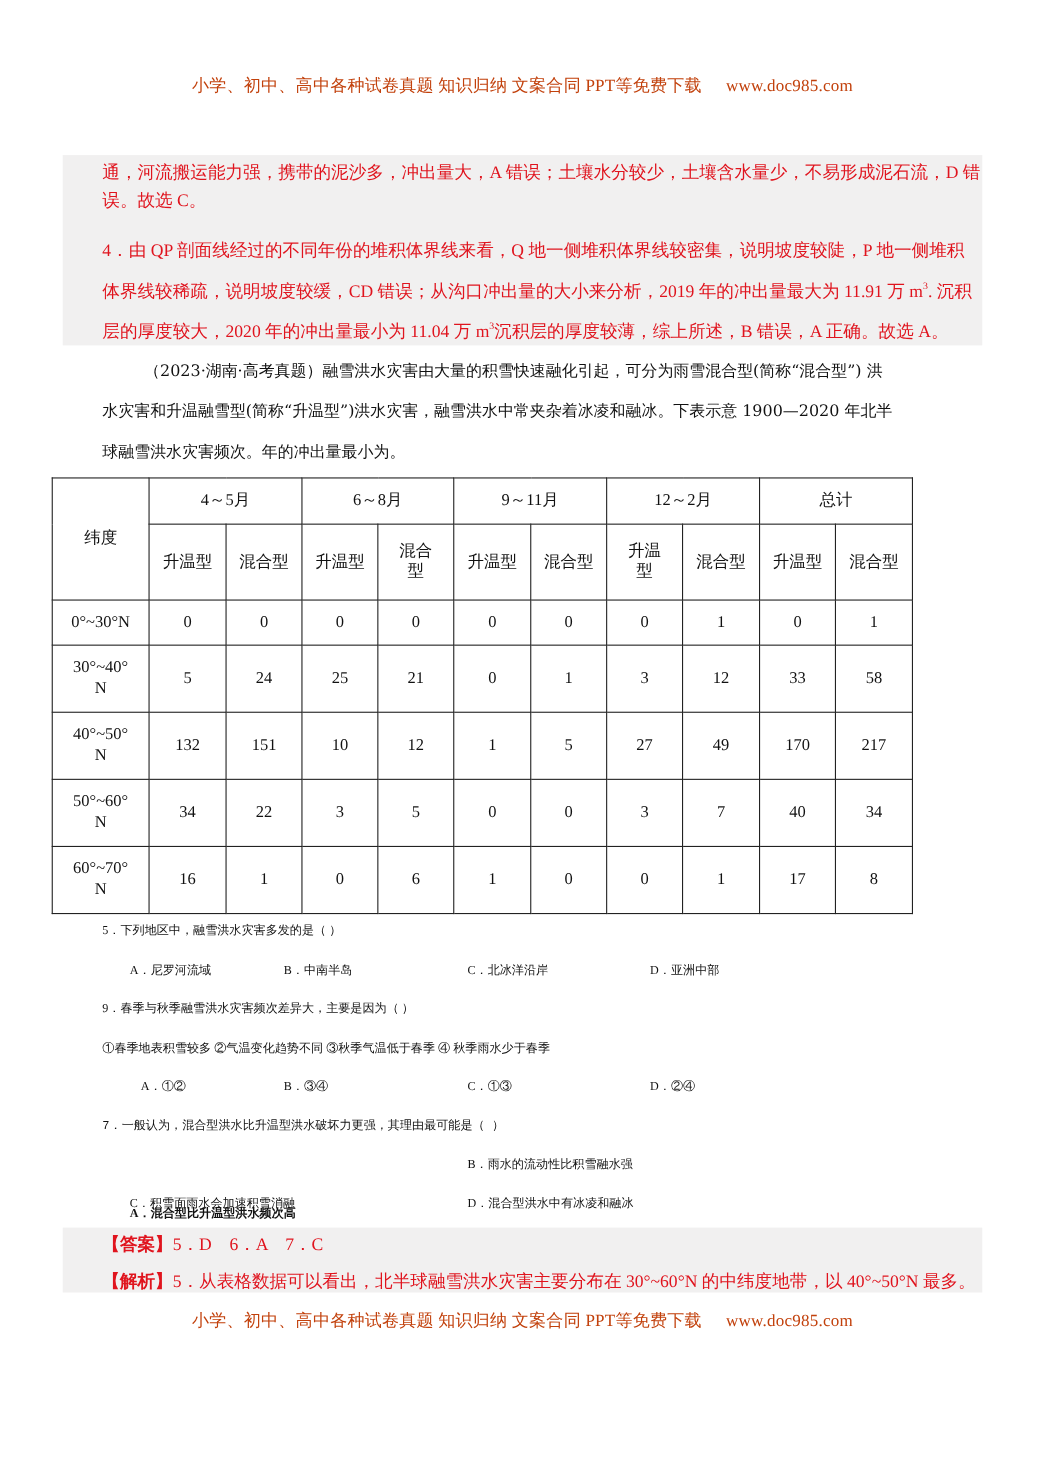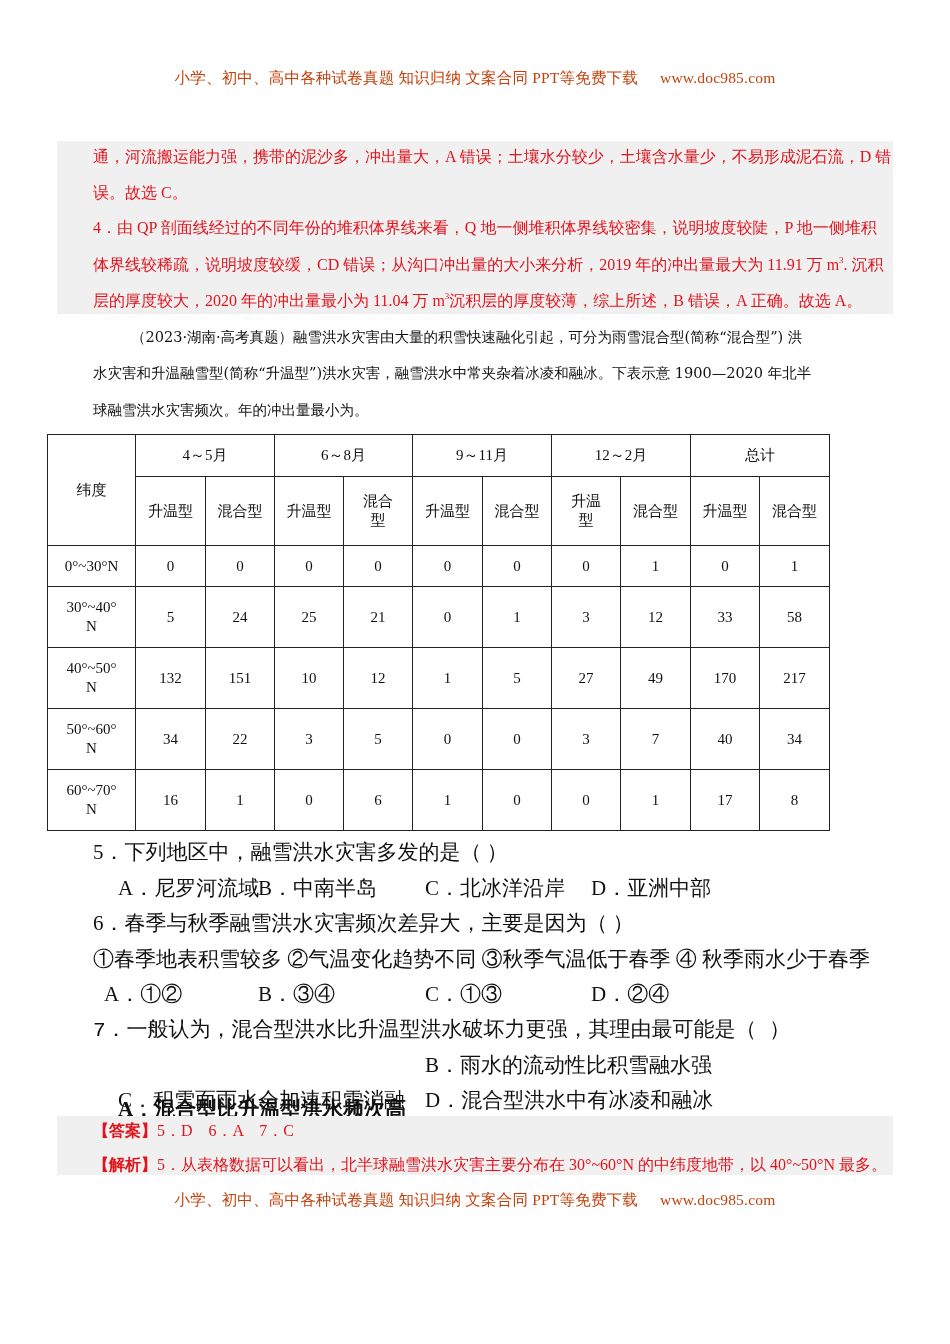--- a/index.html
+++ b/index.html
@@ -32,33 +32,33 @@
     font-size: 15px; text-align: center;
   }
   table.data td, table.data th {
     border: 1px solid #222; padding: 0; font-weight: normal; line-height: 19px;
   }
   table.data tr.h1 td { height: 41px; }
   table.data tr.h2 td { height: 68px; }
   table.data tr.r0 td { height: 40px; }
   table.data tr.rr td { height: 60px; }
 
-  .q { font-size: 21px; }
+  .q { font-size: 11px; }
   .bold-bracket { font-weight: bold; }
 </style>
 </head>
 <body>
 
 <div class="page-header">
   <span>小学、初中、高中各种试卷真题  知识归纳  文案合同  PPT等免费下载</span><span class="url">www.doc985.com</span>
 </div>
 
 <div class="gray-block" style="top:141px; height:173px;"></div>
 <div class="line red" style="top:147px;">通，河流搬运能力强，携带的泥沙多，冲出量大，A 错误；土壤水分较少，土壤含水量少，不易形成泥石流，D 错</div>
-<div class="line red" style="top:183px;">误。故选 C。</div>
+<div class="line red" style="top:172px;">误。故选 C。</div>
 <div class="line red" style="top:218px;text-align:center;">4．由 QP 剖面线经过的不同年份的堆积体界线来看，Q 地一侧堆积体界线较密集，说明坡度较陡，P 地一侧堆积</div>
 <div class="line red" style="top:255px;">
   <span>体界线较稀疏，说明坡度较缓，CD 错误；从沟口冲出量的大小来分析，2019 年的冲出量最大为 11.91 万 m</span><span class="sup">3</span><span>. 沉积</span>
 </div>
 <div class="line red" style="top:291px;">
   <span>层的厚度较大，2020 年的冲出量最小为 11.04 万 m</span><span class="sup">3</span><span>沉积层的厚度较薄，综上所述，B 错误，A 正确。故选 A。</span>
 </div>
 
 <div class="line intro" style="top:328px; left:95px;">（2023·湖南·高考真题）融雪洪水灾害由大量的积雪快速融化引起，可分为雨雪混合型(简称“混合型”) 洪</div>
 <div class="line intro" style="top:364px;">水灾害和升温融雪型(简称“升温型”)洪水灾害，融雪洪水中常夹杂着冰凌和融冰。下表示意 1900—2020 年北半</div>
@@ -172,23 +172,23 @@
   </tr>
 </tbody>
   </table>
 
 <div class="line q" style="top:838px;">5．下列地区中，融雪洪水灾害多发的是（    ）</div>
 <div class="line q" style="top:874px; left:82px;">A．尼罗河流域</div>
 <div class="line q" style="top:874px; left:222px;">B．中南半岛</div>
 <div class="line q" style="top:874px; left:389px;">C．北冰洋沿岸</div>
 <div class="line q" style="top:874px; left:555px;">D．亚洲中部</div>
 
-<div class="line q" style="top:909px;">6．春季与秋季融雪洪水灾害频次差异大，主要是因为（    ）</div>
+<div class="line q" style="top:909px;">9．春季与秋季融雪洪水灾害频次差异大，主要是因为（    ）</div>
 <div class="line q" style="top:945px;text-align:right;">①春季地表积雪较多  ②气温变化趋势不同  ③秋季气温低于春季  ④  秋季雨水少于春季</div>
-<div class="line q" style="top:980px; left:68px;">A．①②</div>
+<div class="line q" style="top:980px; left:92px;">A．①②</div>
 <div class="line q" style="top:980px; left:222px;">B．③④</div>
 <div class="line q" style="top:980px; left:389px;">C．①③</div>
 <div class="line q" style="top:980px; left:555px;">D．②④</div>
 
 <div class="line q" style="top:1015px;font-family:Liberation Mono, monospace;">7．一般认为，混合型洪水比升温型洪水破坏力更强，其理由最可能是（    ）</div>
 <div class="line q" style="top:1095px; left:82px;font-weight:bold;">A．混合型比升温型洪水频次高</div>
 <div class="line q" style="top:1051px; left:389px;">B．雨水的流动性比积雪融水强</div>
 <div class="line q" style="top:1086px; left:82px;">C．积雪面雨水会加速积雪消融</div>
 <div class="line q" style="top:1086px; left:389px;">D．混合型洪水中有冰凌和融冰</div>
 

